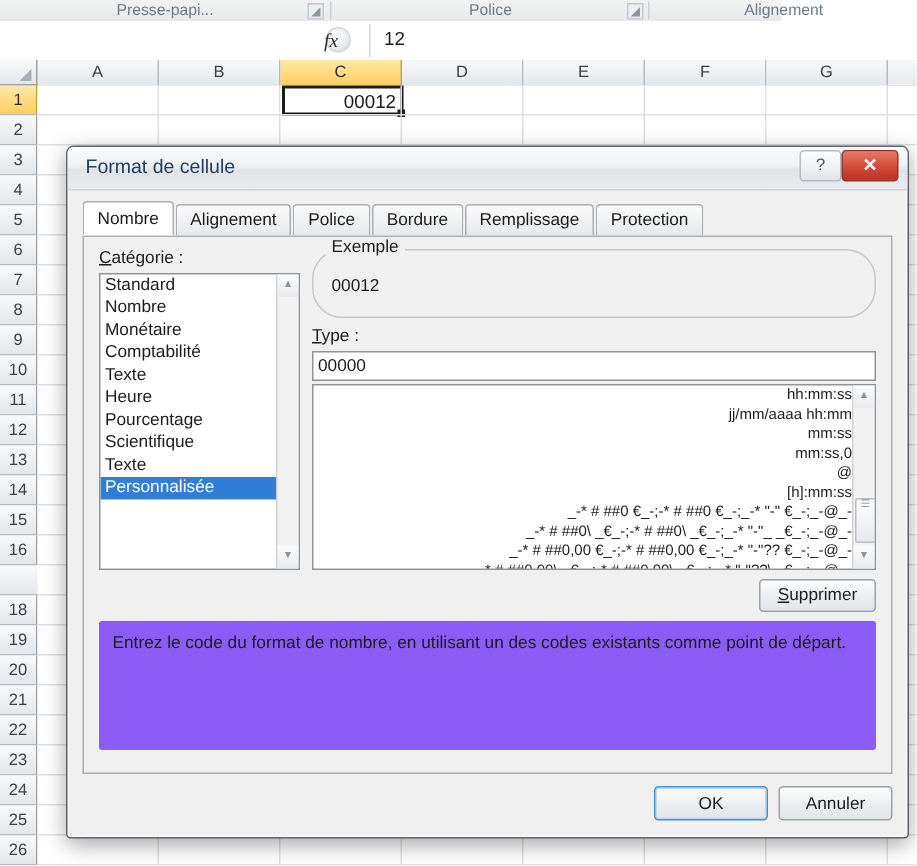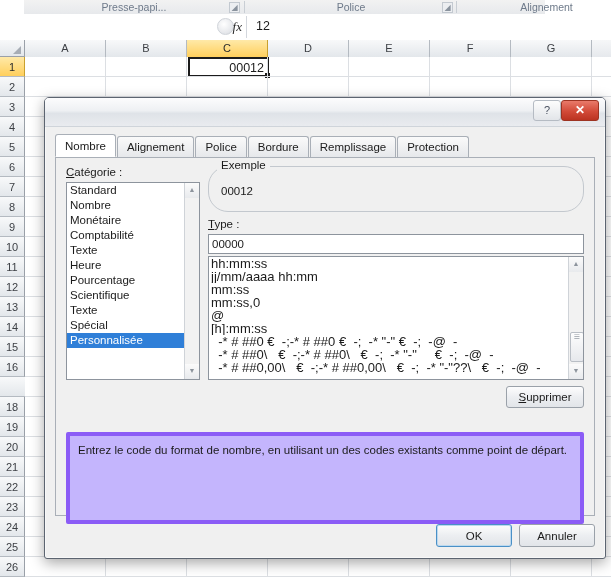--- a/index.html
+++ b/index.html
@@ -10,21 +10,20 @@
     background:#ffffff;
     -webkit-font-smoothing:antialiased;
   }
   #root{position:relative;width:611px;height:577px;overflow:hidden;background:#fff;}
 
   
   .ribbon-strip{
     position:absolute;left:0;top:0;width:521px;height:14px;
     background:linear-gradient(#f2f2f2,#e7e9ec);
     border-bottom:1px solid #b8bcc2;
-    margin-left:24px;
   }
   .rib-group{
     position:absolute;top:0;height:14px;line-height:14px;
     color:#6e7a8a;font-size:10.5px;text-align:center;
   }
   .rib-g1{left:0;width:220px;}
   .rib-g2{left:222px;width:210px;}
   .rib-g3{left:434px;width:177px;}
   .rib-sep{position:absolute;top:1px;width:1px;height:12px;background:#c9ced4;}
   .dlg-launch{
@@ -55,21 +54,21 @@
     display:flex;align-items:center;justify-content:center;gap:6px;
   }
   .fb-circle{
     width:15px;height:15px;border-radius:50%;
     background:radial-gradient(circle at 40% 35%,#ffffff,#e4e6ea 70%,#d0d3d8);
     border:1px solid #cfd3d9;
   }
   .fx-btn{
     position:absolute;left:216px;top:4px;width:26px;height:18px;
     font-family:"Liberation Serif",serif;font-style:italic;
-    font-size:13px;color:#2b2b2b;text-align:right;line-height:18px;
+    font-size:13px;color:#2b2b2b;text-align:left;line-height:18px;
   }
   .fx-sep{position:absolute;left:246px;top:2px;width:1px;height:22px;background:#d3d7dd;}
   .formula-input{
     position:absolute;left:252px;top:0;right:0;height:25px;
     line-height:25px;font-size:12.5px;color:#1b1b1b;padding-left:4px;
     background:#fff;
   }
 
   
   .grid{position:absolute;left:0;top:40px;width:611px;height:537px;overflow:hidden;background:#fff;}
@@ -221,37 +220,37 @@
     position:absolute;background:#fff;border:1px solid #8d949d;
     font-size:11.5px;color:#1b1b1b;line-height:18px;padding-left:3px;
     box-sizing:border-box;
   }
 
   .codelist{
     position:absolute;background:#fff;border:1px solid #8d949d;
     overflow:hidden;box-sizing:border-box;
   }
   .cli{
-    height:13px;line-height:13px;padding-left:2px;
-    font-size:13px;color:#1b1b1b;white-space:pre;overflow:hidden;
+    height:13px;line-height:13px;padding-left:19px;
+    font-size:10px;color:#1b1b1b;white-space:pre;overflow:hidden;text-align:right;
   }
 
   .btn{
     position:absolute;box-sizing:border-box;
     background:linear-gradient(#fdfdfd,#eceef1 50%,#e2e5e9);
     border:1px solid #9aa1a9;border-radius:3px;
     font-size:11.5px;color:#1b1b1b;text-align:center;
   }
   .btn.primary{
     border:1px solid #4a90c7;
     box-shadow:0 0 0 1px #bcd9ef inset;
   }
 
   .descbox{
-    position:absolute;background:#c4b5fd;border:4px solid #8b5cf6;border-radius:2px;margin-top:18px;
+    position:absolute;background:#8b5cf6;border:1px solid #8b5cf6;border-radius:2px;
   }
   .descbox .dtext{
     position:absolute;left:8px;top:7px;right:8px;
     font-size:11.5px;color:#1b1b1b;line-height:14px;
   }
   .dlg-footer{position:absolute;left:0;right:0;bottom:0;height:42px;}
 </style>
 </head>
 <body>
 
@@ -360,20 +359,21 @@
         <div class="hline" style="top: 459px;"></div>
         <div class="hline" style="top: 479px;"></div>
         <div class="hline" style="top: 499px;"></div>
         <div class="hline" style="top: 519px;"></div>
       </div>
   </div>
 
   <div class="dialog">
 
     <div class="dlg-titlebar">
+      <div class="dlg-title">Format de cellule</div>
       <div class="tb-help">?</div>
       <div class="tb-close">✕</div>
     </div>
 
     <div class="tabs" id="tabs">
         <div class="tab active"><span>Nombre</span></div>
         <div class="tab"><span>Alignement</span></div>
         <div class="tab"><span>Police</span></div>
         <div class="tab"><span>Bordure</span></div>
         <div class="tab"><span>Remplissage</span></div>
@@ -390,21 +390,20 @@
         <div id="catlist" style="position:absolute;left:0;top:0;right:15px;bottom:0;overflow:hidden;">
             <div class="li">Standard</div>
             <div class="li">Nombre</div>
             <div class="li">Monétaire</div>
             <div class="li">Comptabilité</div>
             <div class="li">Texte</div>
             <div class="li">Heure</div>
             <div class="li">Pourcentage</div>
             <div class="li">Scientifique</div>
             <div class="li">Texte</div>
-            <div class="li">Spécial</div>
             <div class="li sel">Personnalisée</div>
           </div>
         <div class="sbv">
           <div class="sb-arrow up">▲</div>
           <div class="sb-arrow down">▼</div>
         </div>
       </div>
 
       <div class="groupbox" style="left:152px;top:8px;right:10px;height:44px;border-radius:20px;">
         <div class="gtitle">Exemple</div>
@@ -419,20 +418,21 @@
       <div class="codelist" style="left:152px;top:98px;right:10px;height:124px;">
         <div id="codelist" style="position:absolute;left:0;top:0;right:15px;bottom:0;overflow:hidden;">
             <div class="cli">hh:mm:ss</div>
             <div class="cli">jj/mm/aaaa hh:mm</div>
             <div class="cli">mm:ss</div>
             <div class="cli">mm:ss,0</div>
             <div class="cli">@</div>
             <div class="cli">[h]:mm:ss</div>
             <div class="cli">_-* # ##0 €_-;-* # ##0 €_-;_-* "-" €_-;_-@_-</div>
             <div class="cli">_-* # ##0\ _€_-;-* # ##0\ _€_-;_-* "-"_ _€_-;_-@_-</div>
+            <div class="cli">_-* # ##0,00 €_-;-* # ##0,00 €_-;_-* "-"?? €_-;_-@_-</div>
             <div class="cli">_-* # ##0,00\ _€_-;-* # ##0,00\ _€_-;_-* "-"??\ _€_-;_-@_-</div>
           </div>
         <div class="sbv">
           <div class="sb-arrow up">▲</div>
           <div class="sb-arrow down">▼</div>
           <div class="sb-thumb" style="top:75px;height:28px;">☰</div>
         </div>
       </div>
 
       <div class="btn" style="right:10px;top:228px;width:78px;height:22px;line-height:21px;">

